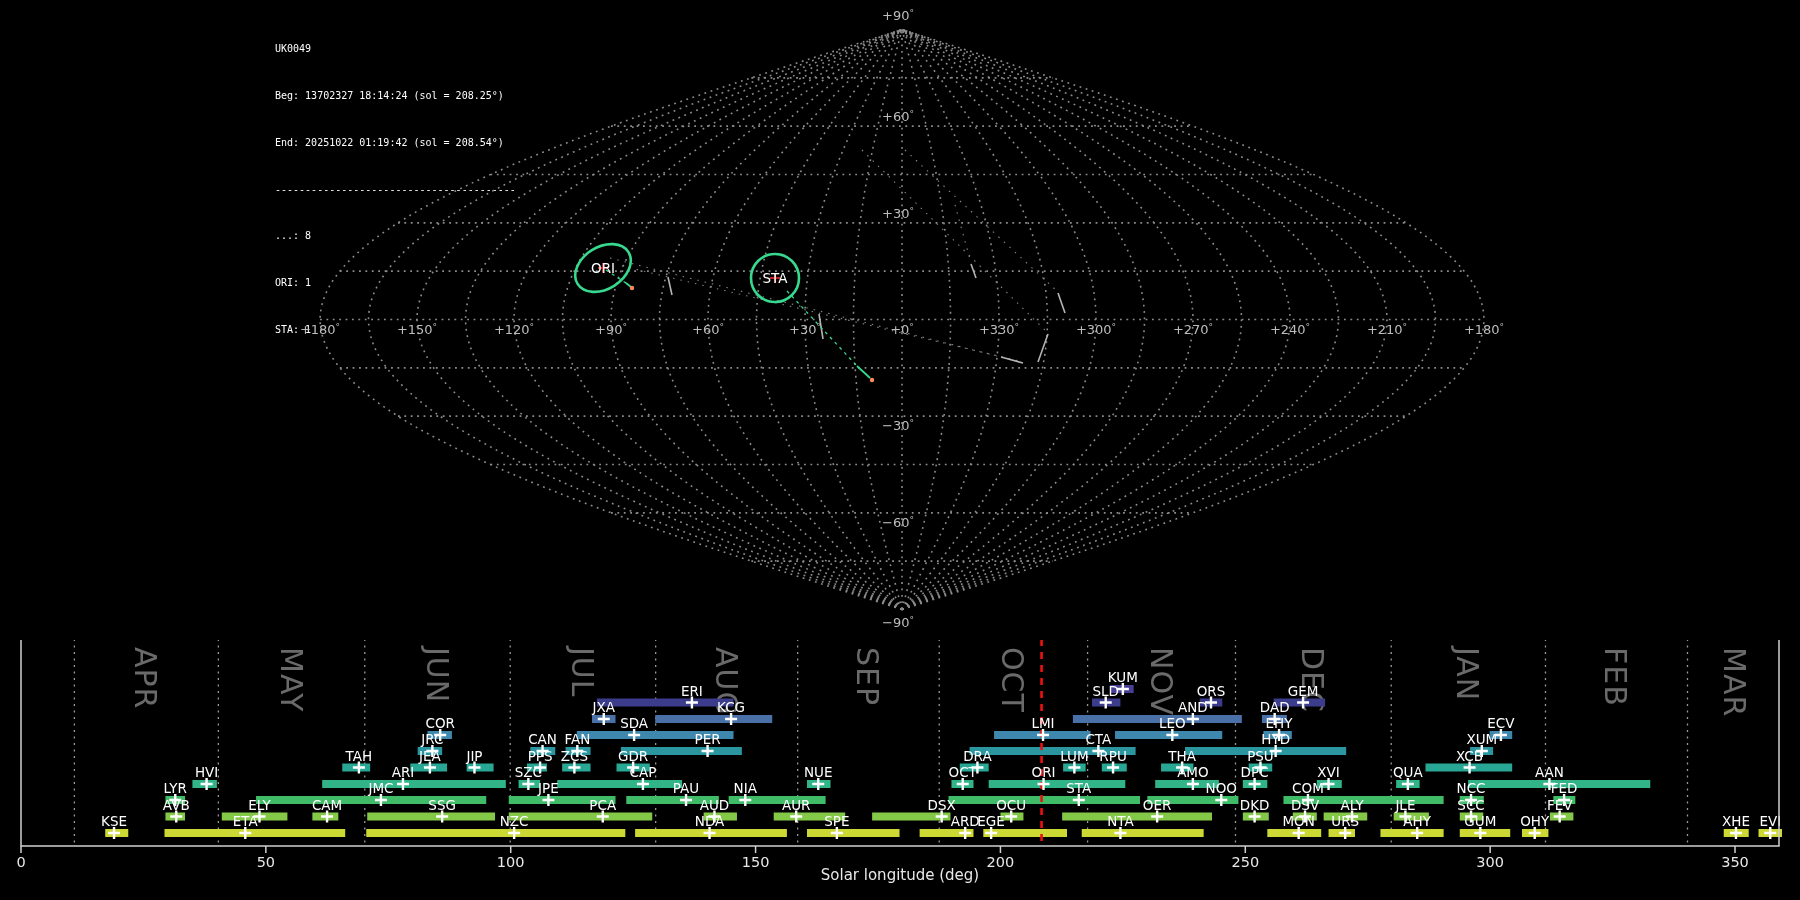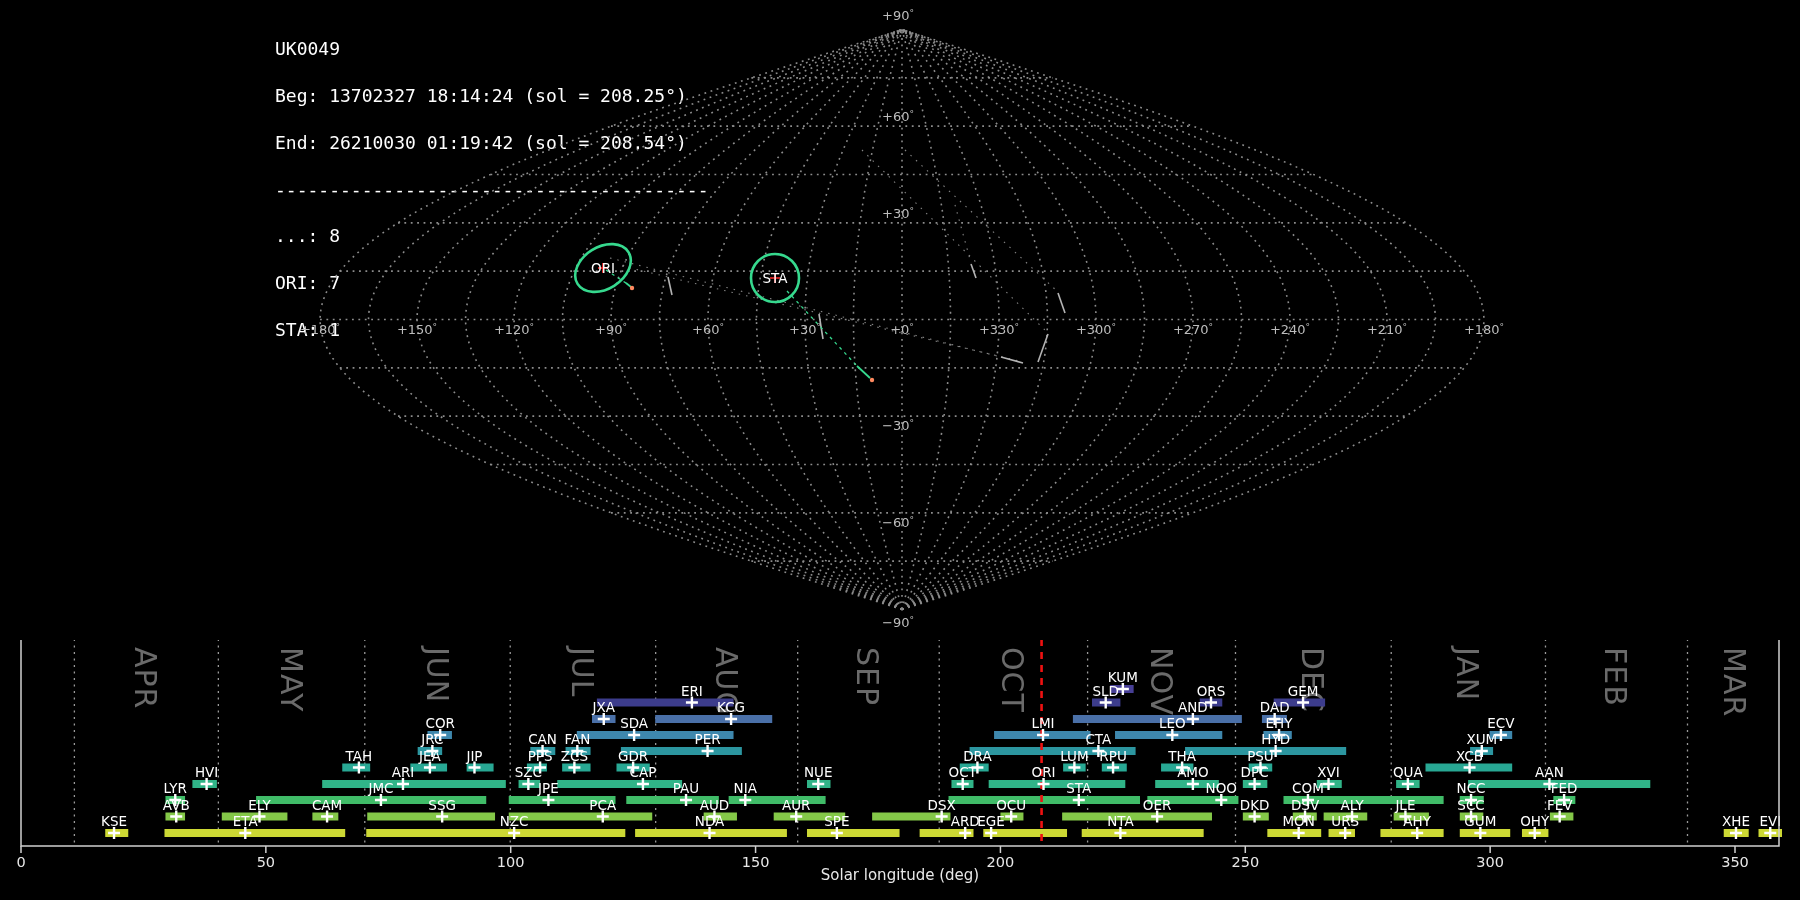--- a/index.html
+++ b/index.html
@@ -1,32 +1,32 @@
 <!DOCTYPE html>
 <html><head>
 <meta charset="utf-8">
 <style>
   html,body{margin:0;padding:0;background:#000;width:1800px;height:900px;overflow:hidden;}
   #stage{position:relative;width:1800px;height:900px;background:#000;font-family:"DejaVu Sans",sans-serif;}
   #info{position:absolute;left:275px;top:10px;color:#fff;font-family:"DejaVu Sans Mono",monospace;
-        font-size:18px;line-height:15.6px;white-space:pre;}
+        font-size:10px;line-height:15.6px;white-space:pre;}
   svg{position:absolute;left:0;top:0;}
   text{font-family:"DejaVu Sans",sans-serif;}
 </style>
 </head>
 <body>
 
 <div id="stage">
   <div id="info">
     <div>UK0049</div>
     <div>Beg: 13702327 18:14:24 (sol = 208.25°)</div>
-    <div>End: 26210030 01:19:42 (sol = 208.54°)</div>
+    <div>End: 20251022 01:19:42 (sol = 208.54°)</div>
     <div>----------------------------------------</div>
     <div>...: 8</div>
-    <div>ORI: 7</div>
+    <div>ORI: 1</div>
     <div>STA: 1</div>
   </div>
   <svg id="sky" width="1800" height="640" viewBox="0 0 1800 640">
       <g stroke="#8c8c8c" fill="none" stroke-width="1.6" stroke-dasharray="1.8 4.6">
         <line x1="751.3673157503329" y1="561.1666666666667" x2="1052.6326842496671" y2="561.1666666666667"></line>
         <line x1="611" y1="512.8333333333333" x2="1193" y2="512.8333333333333"></line>
         <line x1="490.4638533494293" y1="464.5" x2="1313.5361466505706" y2="464.5"></line>
         <line x1="397.9732149974567" y1="416.16666666666663" x2="1406.0267850025434" y2="416.16666666666663"></line>
         <line x1="339.8311690997623" y1="367.8333333333333" x2="1464.1688309002377" y2="367.8333333333333"></line>
         <line x1="320" y1="319.5" x2="1484" y2="319.5"></line>

